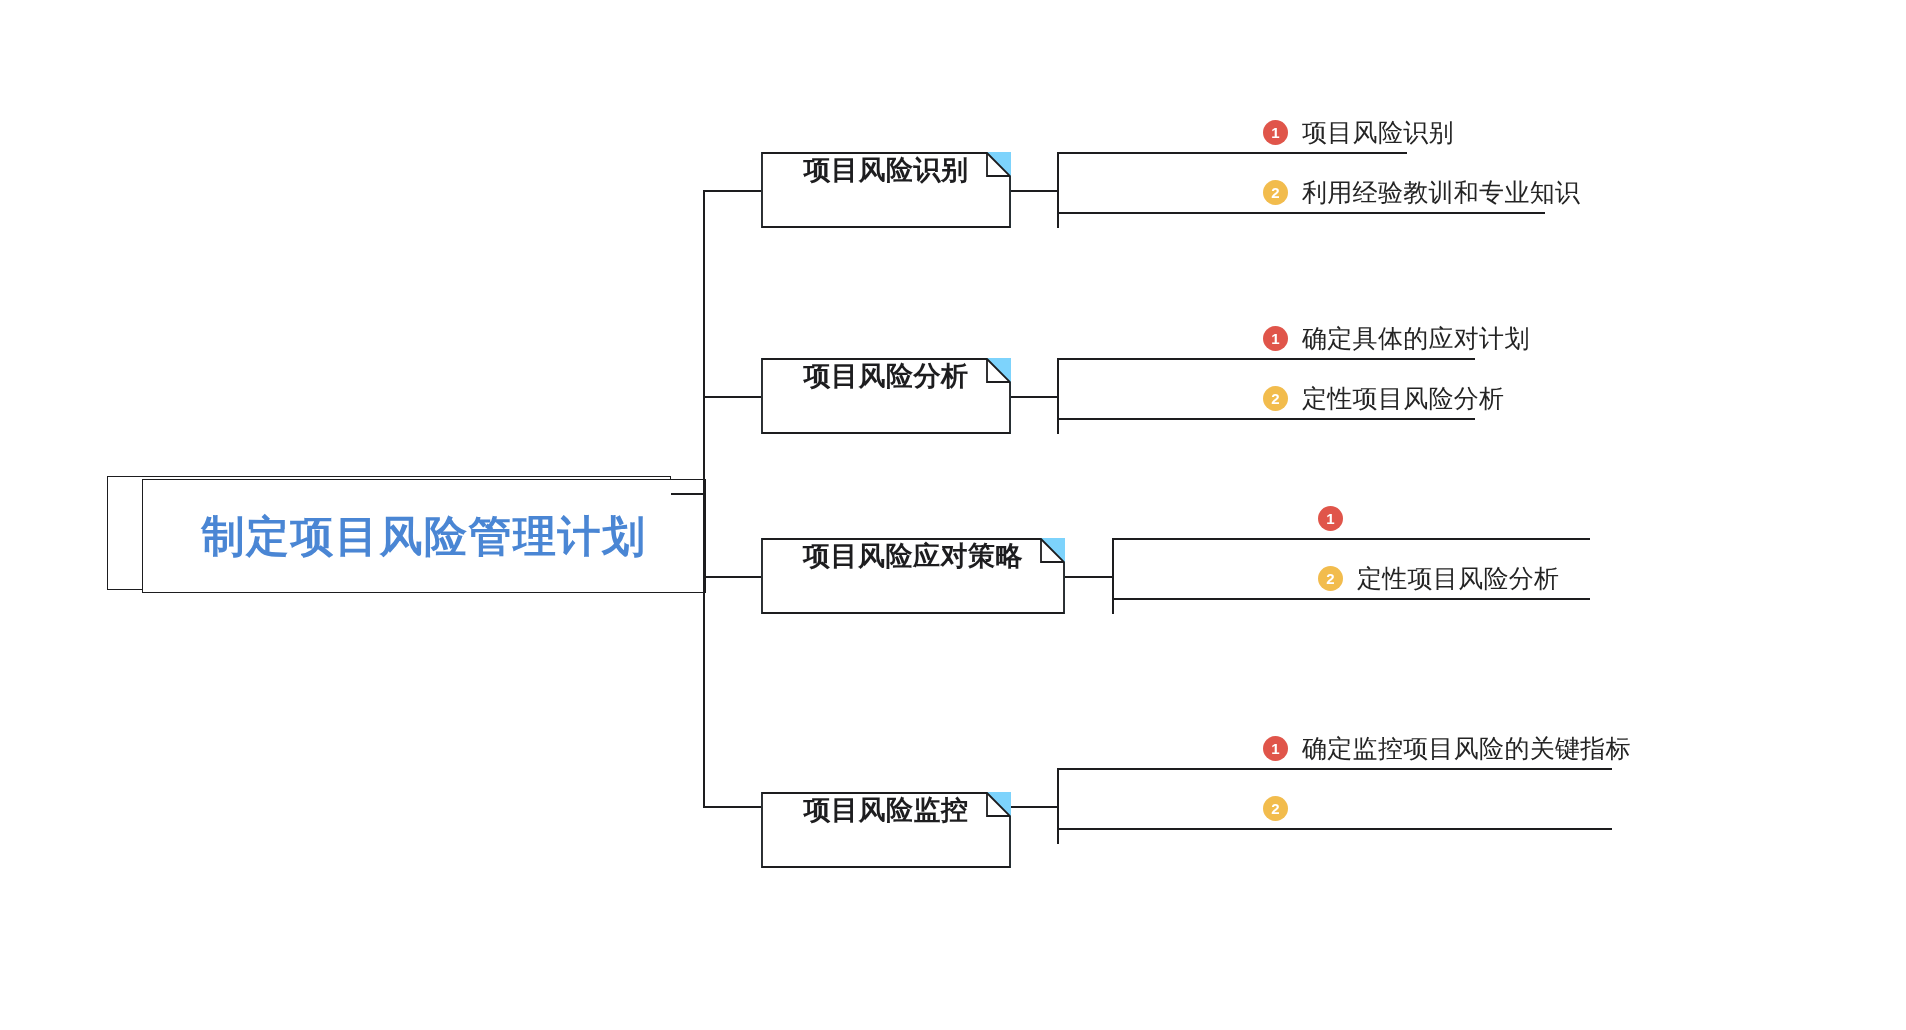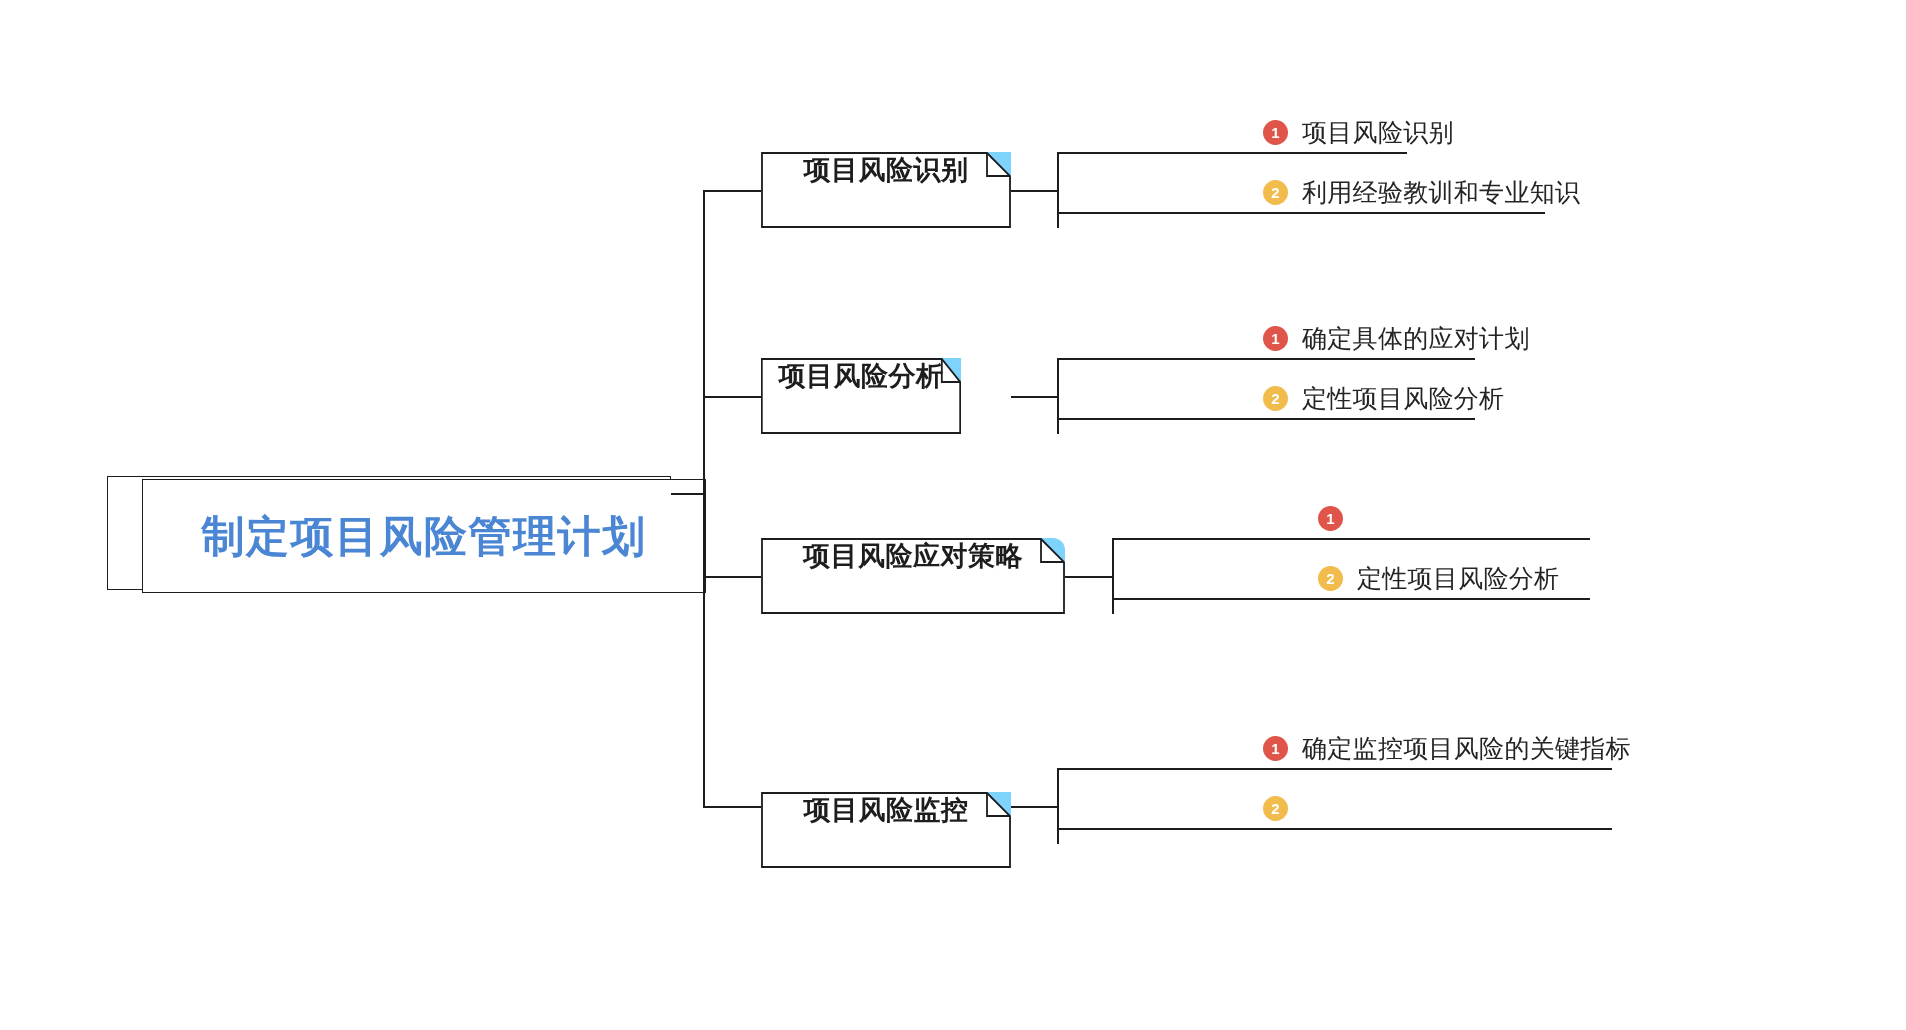--- a/index.html
+++ b/index.html
@@ -170,21 +170,21 @@
       <span class="leaf-text">项目风险识别</span>
     </div>
     <div class="underline" style="left:0px; top:42px; width:350px;"></div>
     <div class="leaf" style="left:206px; top:60px;">
       <span class="badge two">2</span>
       <span class="leaf-text">利用经验教训和专业知识</span>
     </div>
     <div class="underline" style="left:0px; top:102px; width:488px;"></div>
   </div>
 
-  <div class="branch" style="left:761px; top:358px; width:200px;">
+  <div class="branch" style="left:761px; top:358px; width:250px;">
     <svg class="card" viewBox="0 0 250 76" preserveAspectRatio="none">
       <path d="M1,1 H226 L249,24 V75 H1 Z" fill="#ffffff" stroke="#1d1d1f" stroke-width="1.8" vector-effect="non-scaling-stroke"></path>
       <path d="M226,1 L226,24 L249,24" fill="none" stroke="#1d1d1f" stroke-width="1.8" vector-effect="non-scaling-stroke"></path>
     </svg>
     <span class="label">项目风险分析</span>
   </div>
   <div class="line h" style="left:1011px; top:396px; width:47px;"></div>
   <div class="line v" style="left:1057px; top:358px; height:76px;"></div>
   <div class="leafgroup" style="left:1057px; top:316px; width:420px; height:130px;">
     <div class="leaf" style="left:206px; top:0px;">
@@ -192,21 +192,21 @@
       <span class="leaf-text">确定具体的应对计划</span>
     </div>
     <div class="underline" style="left:0px; top:42px; width:418px;"></div>
     <div class="leaf" style="left:206px; top:60px;">
       <span class="badge two">2</span>
       <span class="leaf-text">定性项目风险分析</span>
     </div>
     <div class="underline" style="left:0px; top:102px; width:418px;"></div>
   </div>
 
-  <div class="branch" style="left:761px; top:538px; width:304px;border-radius:12px;">
+  <div class="branch" style="left:761px; top:538px; width:304px;">
     <svg class="card" viewBox="0 0 304 76" preserveAspectRatio="none">
       <path d="M1,1 H280 L303,24 V75 H1 Z" fill="#ffffff" stroke="#1d1d1f" stroke-width="1.8" vector-effect="non-scaling-stroke"></path>
       <path d="M280,1 L280,24 L303,24" fill="none" stroke="#1d1d1f" stroke-width="1.8" vector-effect="non-scaling-stroke"></path>
     </svg>
     <span class="label">项目风险应对策略</span>
   </div>
   <div class="line h" style="left:1065px; top:576px; width:48px;"></div>
   <div class="line v" style="left:1112px; top:538px; height:76px;"></div>
   <div class="leafgroup" style="left:1112px; top:496px; width:480px; height:130px;">
     <div class="leaf" style="left:206px; top:0px;">

